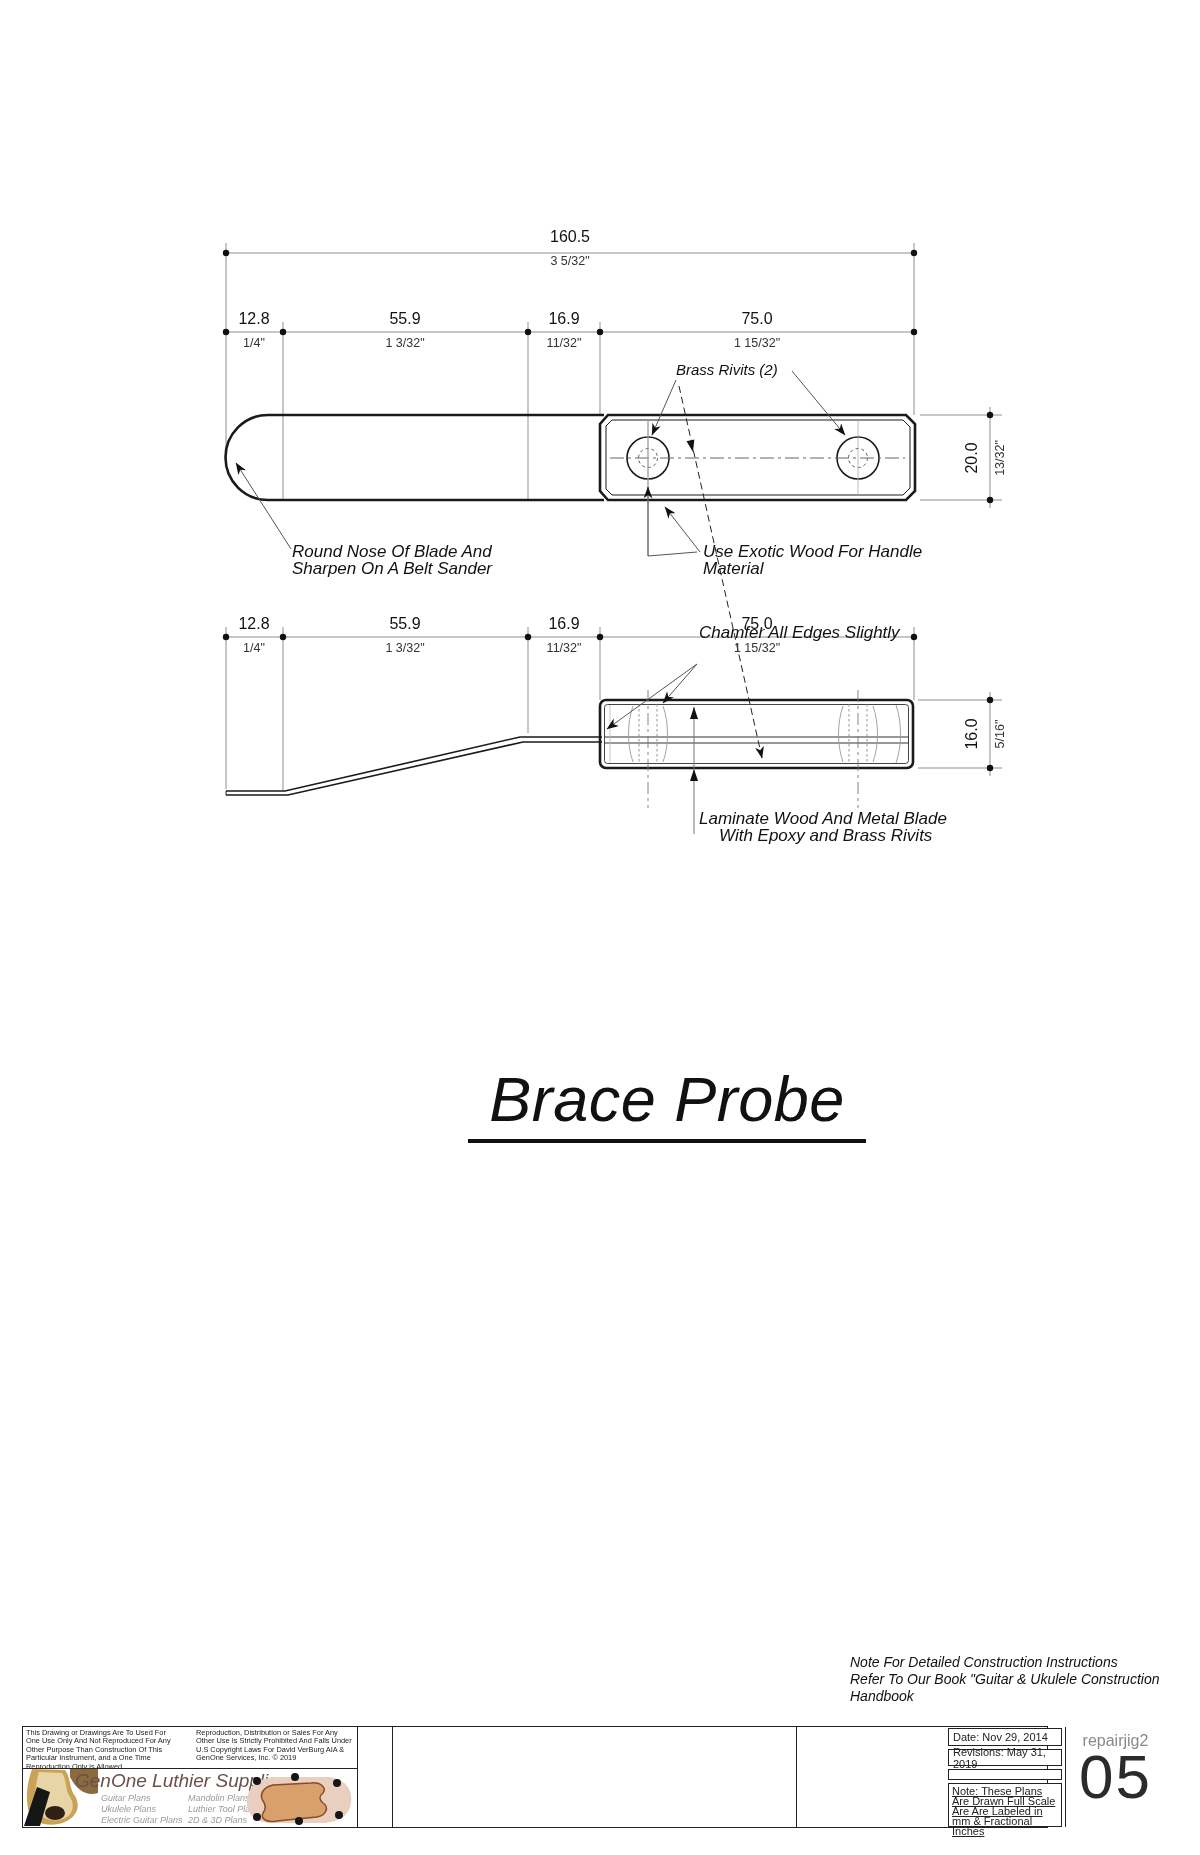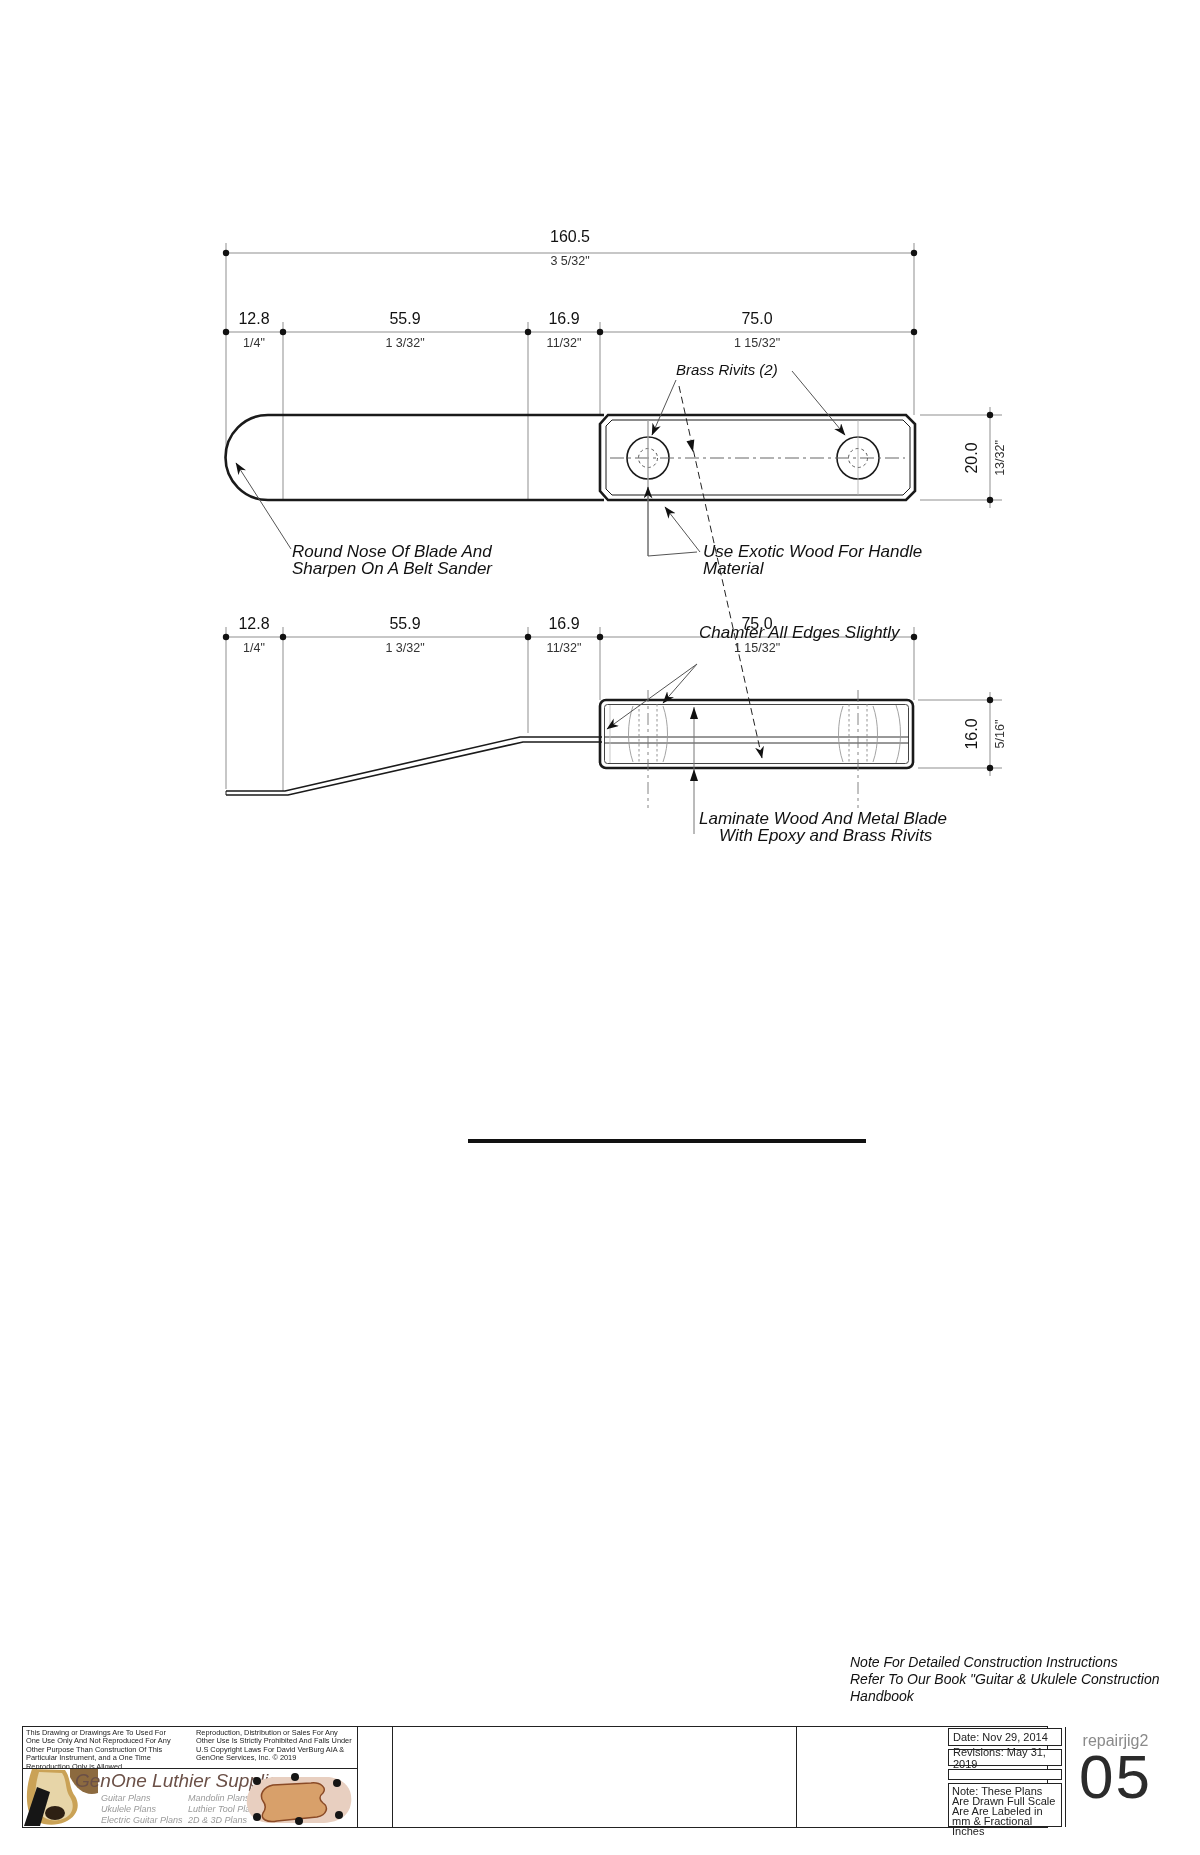--- a/index.html
+++ b/index.html
@@ -170,20 +170,21 @@
 
   <div class="lbl ann" style="left:676px;top:361px;font-size:15px;">Brass Rivits (2)</div>
   <div class="lbl ann" style="left:292px;top:542px;">Round Nose Of Blade And</div>
   <div class="lbl ann" style="left:292px;top:559px;">Sharpen On A Belt Sander</div>
   <div class="lbl ann" style="left:703px;top:542px;">Use Exotic Wood For Handle</div>
   <div class="lbl ann" style="left:703px;top:559px;">Material</div>
   <div class="lbl ann" style="left:699px;top:623px;">Chamfer All Edges Slightly</div>
   <div class="lbl ann" style="left:699px;top:809px;">Laminate Wood And Metal Blade</div>
   <div class="lbl ann" style="left:699px;top:826px;margin-left:20px;">With Epoxy and Brass Rivits</div>
 
+  <div class="lbl title" style="left:470px;top:1066px;">Brace Probe</div>
   <div class="underline" style="left:468px;top:1139px;width:398px;"></div>
 
   <div class="lbl note-line" style="left:850px;top:1654px;">Note For Detailed Construction Instructions</div>
   <div class="lbl note-line" style="left:850px;top:1671px;">Refer To Our Book "Guitar &amp; Ukulele Construction</div>
   <div class="lbl note-line" style="left:850px;top:1688px;">Handbook</div>
 
   <div class="tblock">
     <div class="vdiv" style="left:334px;"></div>
     <div class="vdiv" style="left:369px;"></div>
     <div class="vdiv" style="left:773px;"></div>
@@ -223,19 +224,19 @@
             <circle cx="14" cy="45" r="4" fill="#151515"></circle>
           <circle cx="56" cy="49" r="4" fill="#151515"></circle>
             <circle cx="96" cy="43" r="4" fill="#151515"></circle>
         </svg>
       </div>
     </div>
 
     <div class="pbox one" style="top:1px;height:18px;">Date: Nov 29, 2014</div>
     <div class="pbox one" style="top:22px;height:17px;">Revisions: May 31, 2019</div>
     <div class="pbox" style="top:42px;height:11px;"></div>
-    <div class="pbox" style="top:56px;height:44px;padding:2px 3px;line-height:10px;">Note: These Plans Are Drawn Full Scale Are Are Labeled in mm &amp; Fractional Inches</div>
+    <div class="pbox" style="top:56px;height:44px;padding:2px 3px;line-height:10px;text-decoration:underline;">Note: These Plans Are Drawn Full Scale Are Are Labeled in mm &amp; Fractional Inches</div>
 
     <div class="filelbl">repairjig2</div>
     <div class="sheetnum">05</div>
   </div>
 
 </div>
 
 </body></html>

